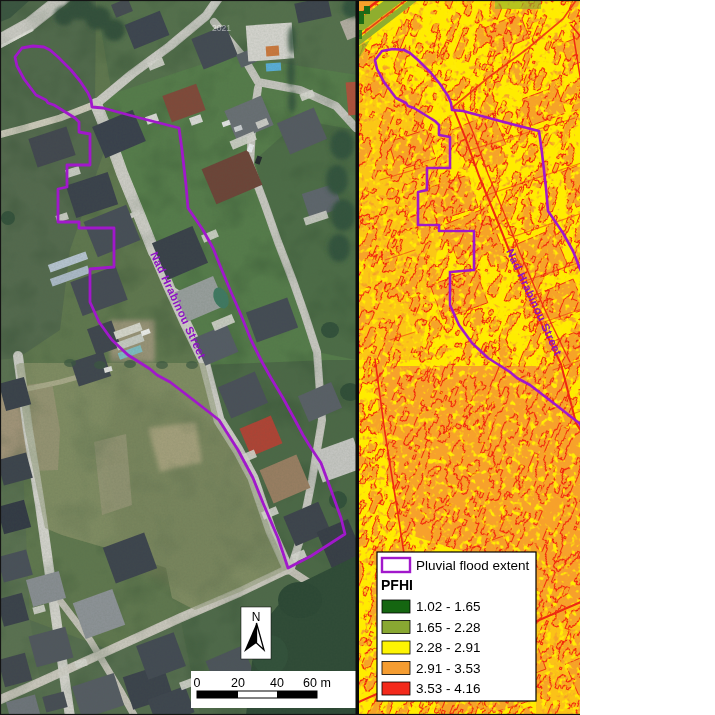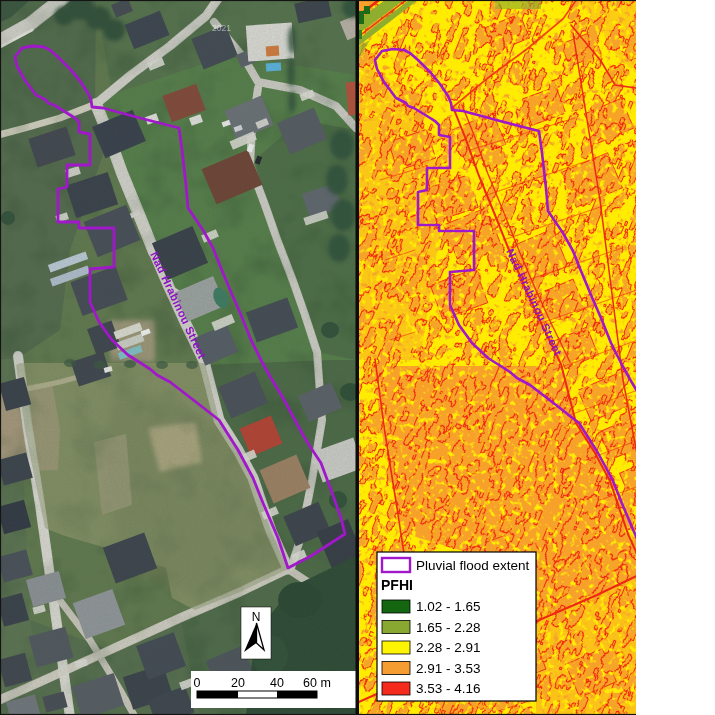--- a/index.html
+++ b/index.html
@@ -1,17 +1,17 @@
 <!DOCTYPE html>
 <html><head>
 <meta charset="utf-8">
 <style>
   html,body{margin:0;padding:0;background:#fff;}
   body{font-family:"Liberation Sans", sans-serif;}
-  #wrap{position:relative;width:636px;height:715px;overflow:hidden;}
+  #wrap{position:relative;width:580px;height:715px;overflow:hidden;}
 </style>
 </head>
 <body>
 <div id="wrap">
 <svg width="715" height="715" viewBox="0 0 715 715" xmlns="http://www.w3.org/2000/svg">
 <defs>
   <clipPath id="clipL">
           <rect x="0" y="0" width="356" height="715"></rect>
         </clipPath>
   <clipPath id="clipR">

